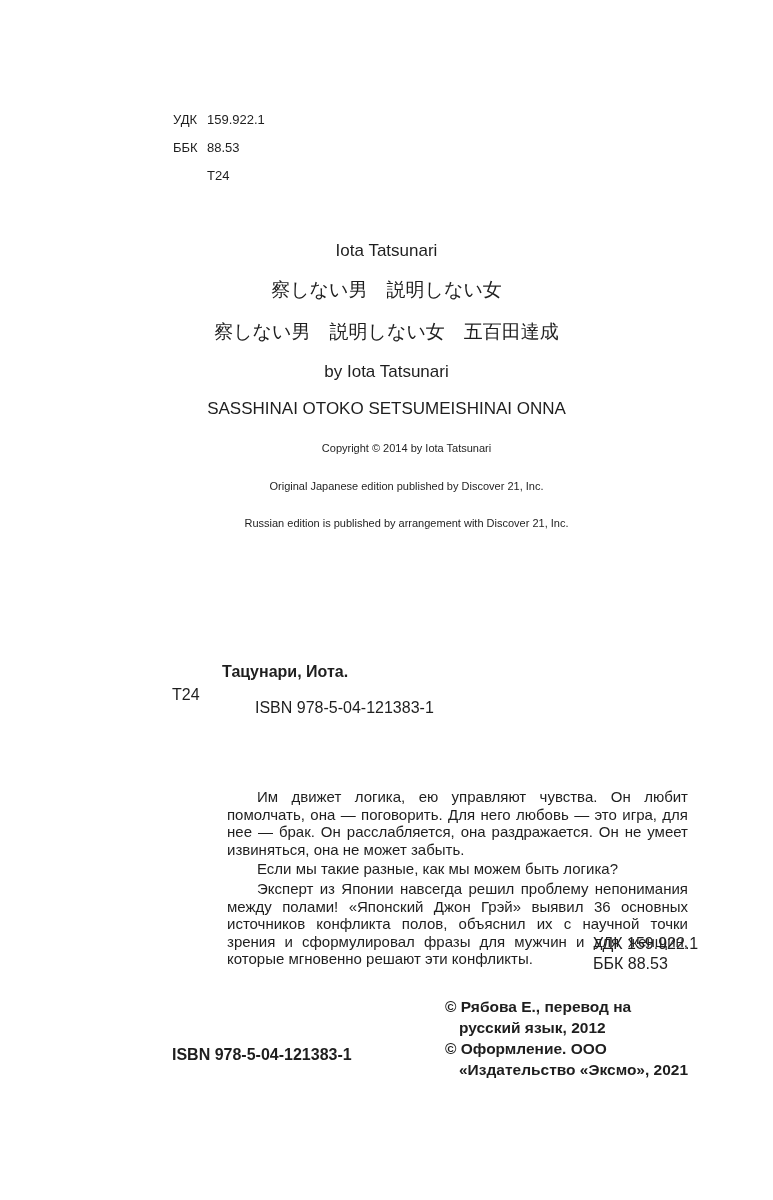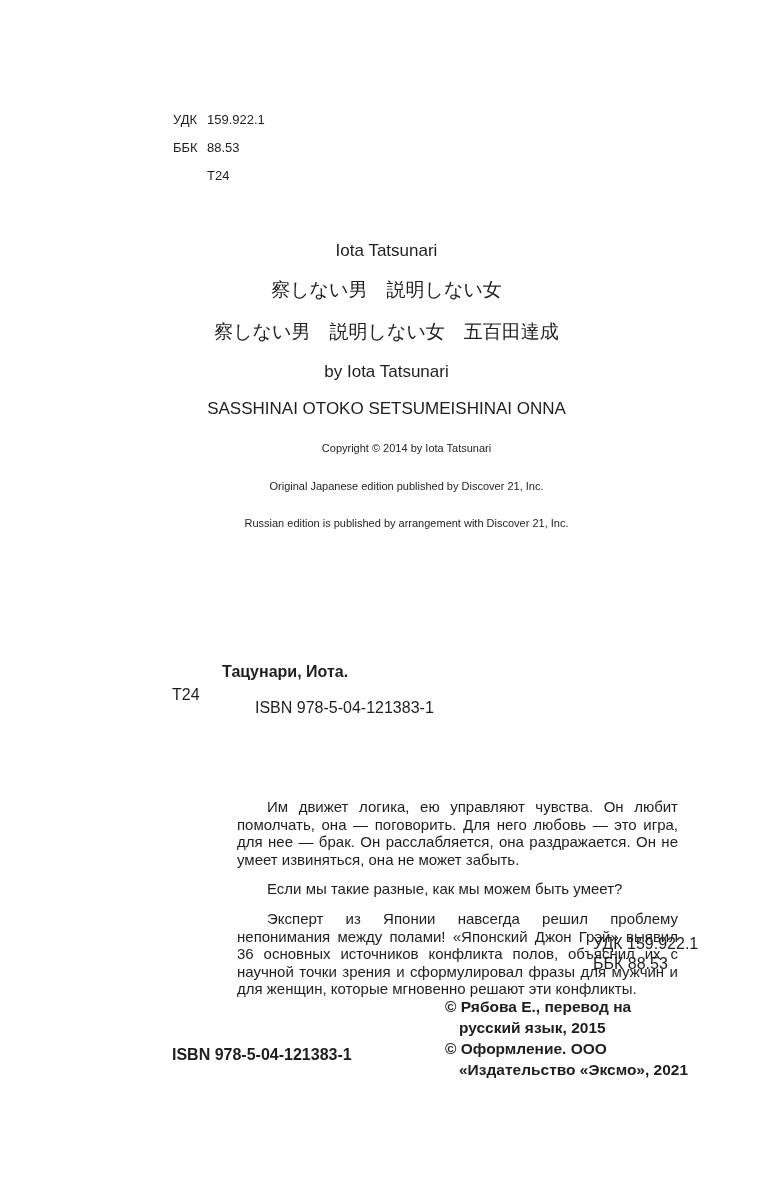--- a/index.html
+++ b/index.html
@@ -51,21 +51,21 @@
     text-align: justify;
   }
   .bib-isbn { margin: 13px 0 0 83px; }
 
   
   .annotation {
     left: 225px; top: 786px; width: 465px;
     font-size: 15px; line-height: 17.6px;
     text-align: justify;
   }
-  .annotation p { margin: 12px; text-indent: 30px; }
+  .annotation p { margin: 2px; text-indent: 30px; }
 
   
   .codes-bottom {
     left: 593px; top: 934px;
     font-weight: normal;
     font-size: 16px; line-height: 20px;
   }
 
   
   .footer-isbn {
@@ -107,27 +107,27 @@
 </div>
 
 <div class="abs bib-block">
   <p class="bib-heading">Тацунари, Иота.</p>
   <span class="bib-code">Т24</span>
   <p class="bib-isbn">ISBN 978-5-04-121383-1</p>
 </div>
 
 <div class="abs annotation">
   <p>Им движет логика, ею управляют чувства. Он любит помолчать, она — поговорить. Для него любовь — это игра, для нее — брак. Он расслабляется, она раздражается. Он не умеет извиняться, она не может забыть.</p>
-  <p>Если мы такие разные, как мы можем быть умеет?</p>
+  <p>Если мы такие разные, как мы можем быть логика?</p>
   <p>Эксперт из Японии навсегда решил проблему непонимания между полами! «Японский Джон Грэй» выявил 36 основных источников конфликта полов, объяснил их с научной точки зрения и сформулировал фразы для мужчин и для женщин, которые мгновенно решают эти конфликты.</p>
 </div>
 
 <div class="abs codes-bottom">
   <div>УДК 159.922.1</div>
   <div>ББК 88.53</div>
 </div>
 
 <div class="abs footer-isbn">ISBN 978-5-04-121383-1</div>
 
 <div class="abs footer-copyrights">
-  <div>© Рябова Е., перевод на русский язык, 2015</div>
+  <div>© Рябова Е., перевод на русский язык, 2012</div>
   <div>© Оформление. ООО «Издательство «Эксмо», 2021</div>
 </div>
 
 </body></html>

